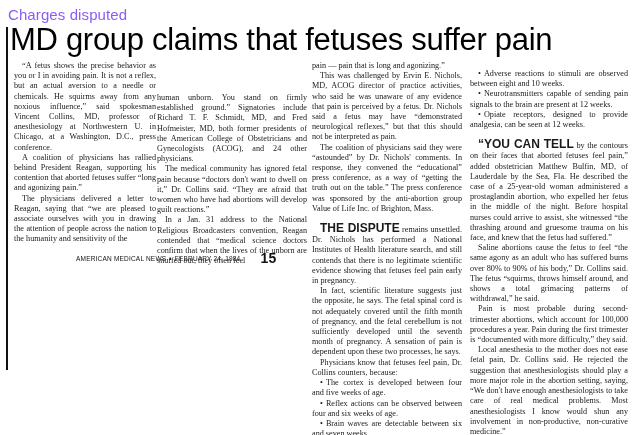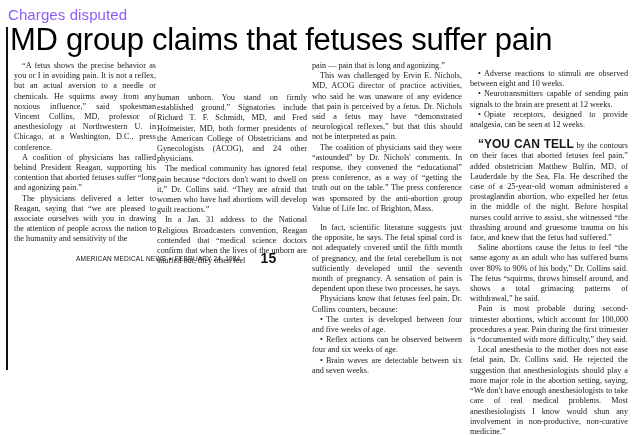--- a/index.html
+++ b/index.html
@@ -68,20 +68,21 @@
 
 <div class="footer">
   <span>AMERICAN MEDICAL NEWS</span><span class="dot">•</span><span>FEBRUARY 24, 1984</span><span class="page">15</span>
 </div>
 
 <div class="col col3">
   <p style="text-indent:0">pain — pain that is long and agonizing.”</p>
   <p>This was challenged by Ervin E. Nichols, MD, ACOG director of practice activities, who said he was unaware of any evidence that pain is perceived by a fetus. Dr. Nichols said a fetus may have “demonstrated neurological reflexes,” but that this should not be interpreted as pain.</p>
   <p>The coalition of physicians said they were “astounded” by Dr. Nichols' comments. In response, they convened the “educational” press conference, as a way of “getting the truth out on the table.” The press conference was sponsored by the anti-abortion group Value of Life Inc. of Brighton, Mass.</p>
   <div class="gap"></div>
+  <p><span class="sub">THE DISPUTE</span><span> remains unsettled. Dr. Nichols has performed a National Institutes of Health literature search, and still contends that there is no legitimate scientific evidence showing that fetuses feel pain early in pregnancy.</span></p>
   <p>In fact, scientific literature suggests just the opposite, he says. The fetal spinal cord is not adequately covered until the fifth month of pregnancy, and the fetal cerebellum is not sufficiently developed until the seventh month of pregnancy. A sensation of pain is dependent upon these two processes, he says.</p>
   <p>Physicians know that fetuses feel pain, Dr. Collins counters, because:</p>
   <p class="bullet">The cortex is developed between four and five weeks of age.</p>
   <p class="bullet">Reflex actions can be observed between four and six weeks of age.</p>
   <p class="bullet">Brain waves are detectable between six and seven weeks.</p>
 
 </div>
 
 <div class="col col4">
   <p class="bullet">Adverse reactions to stimuli are observed between eight and 10 weeks.</p>

